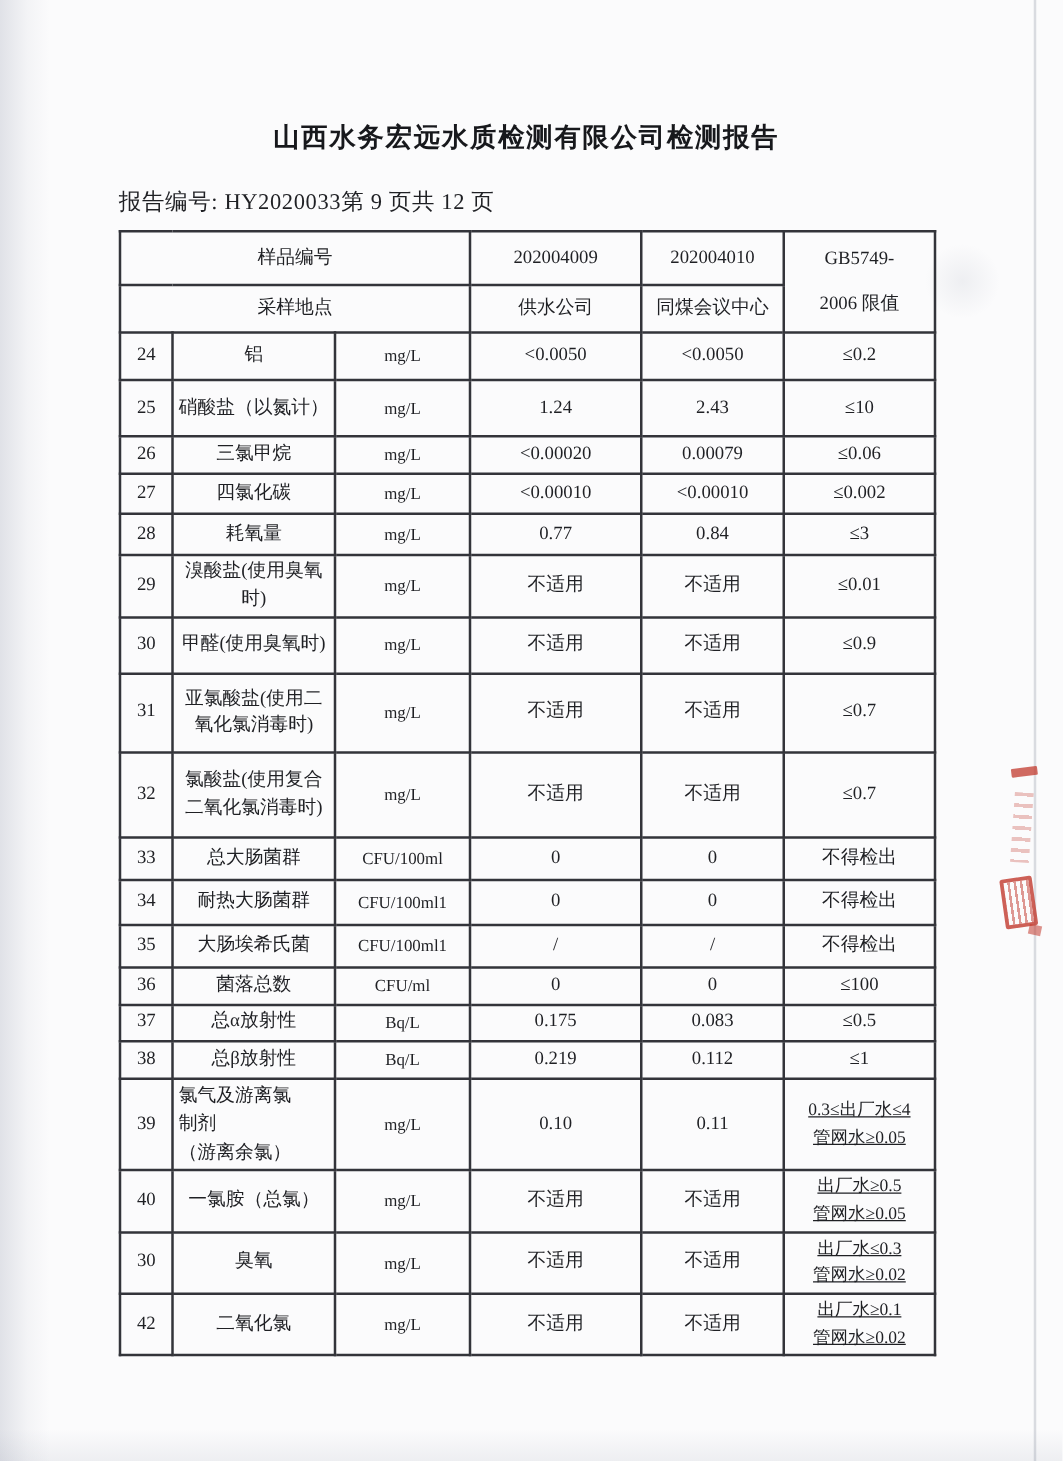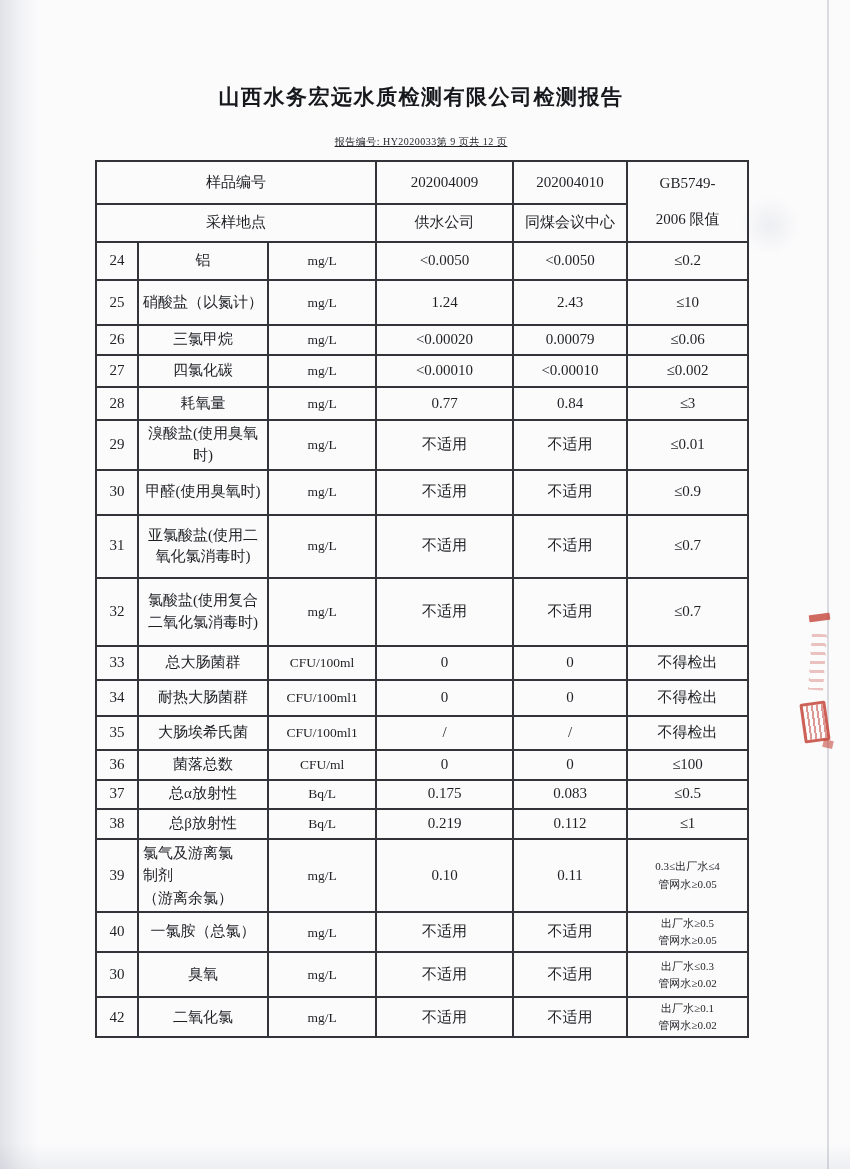--- a/index.html
+++ b/index.html
@@ -27,31 +27,31 @@
   .edge-bottom{
     position:absolute;left:0;right:0;bottom:0;height:26px;
     background:linear-gradient(0deg, rgba(116,124,148,0.10), rgba(116,124,148,0));
   }
   .smudge-top{
     position:absolute;left:740px;top:195px;width:60px;height:60px;border-radius:50%;
     background:radial-gradient(closest-side, rgba(120,128,150,0.10), rgba(120,128,150,0));
   }
 
   .content{
-    position:absolute;left:95px;top:84px;width:652px;
+    position:absolute;left:95px;top:98px;width:652px;
   }
   .title{
     margin:0;text-align:center;
     font-family:"Liberation Sans", sans-serif;
     font-weight:700;font-size:21px;letter-spacing:1.5px;
     color:#17181c;line-height:1.25;
   }
   .meta-row{
-    margin-top:25px;display:flex;justify-content:center;align-items:baseline;
-    font-size:10px;letter-spacing:0.5px;text-decoration:underline;
+    margin-top:25px;display:flex;justify-content:flex-start;align-items:baseline;
+    font-size:18px;letter-spacing:0.5px;
   }
 
   table.results{
     margin-top:11px;border-collapse:collapse;table-layout:fixed;width:652px;
     font-size:15px;
   }
   table.results td{
     border:2px solid var(--line);
     padding:2px 4px;text-align:center;vertical-align:middle;
     line-height:1.45;overflow:hidden;
@@ -80,21 +80,21 @@
   tbody tr:nth-child(13){height:30px;}
   tbody tr:nth-child(14){height:29px;}
   tbody tr:nth-child(15){height:30px;}
   tbody tr:nth-child(16){height:65px;}
   tbody tr:nth-child(17){height:40px;}
   tbody tr:nth-child(18){height:45px;}
   tbody tr:nth-child(19){height:37px;}
 
   
   tbody tr:nth-child(16) td.name{text-align:left;padding-left:4px;line-height:1.5;}
-  tbody tr:nth-child(n+16) td.limit{font-size:11px;line-height:1.55;}
+  tbody tr:nth-child(n+16) td.limit{font-size:14px;line-height:1.55;text-decoration:underline;}
 
   
   .stamp{
     position:absolute;top:612px;right:17px;width:36px;height:140px;
     filter:blur(0.4px);pointer-events:none;
   }
   .stamp .s1{
     position:absolute;top:2px;right:3px;width:21px;height:7px;border-radius:1px;
     background:var(--stamp-red);opacity:0.75;transform:rotate(-7deg);
   }

